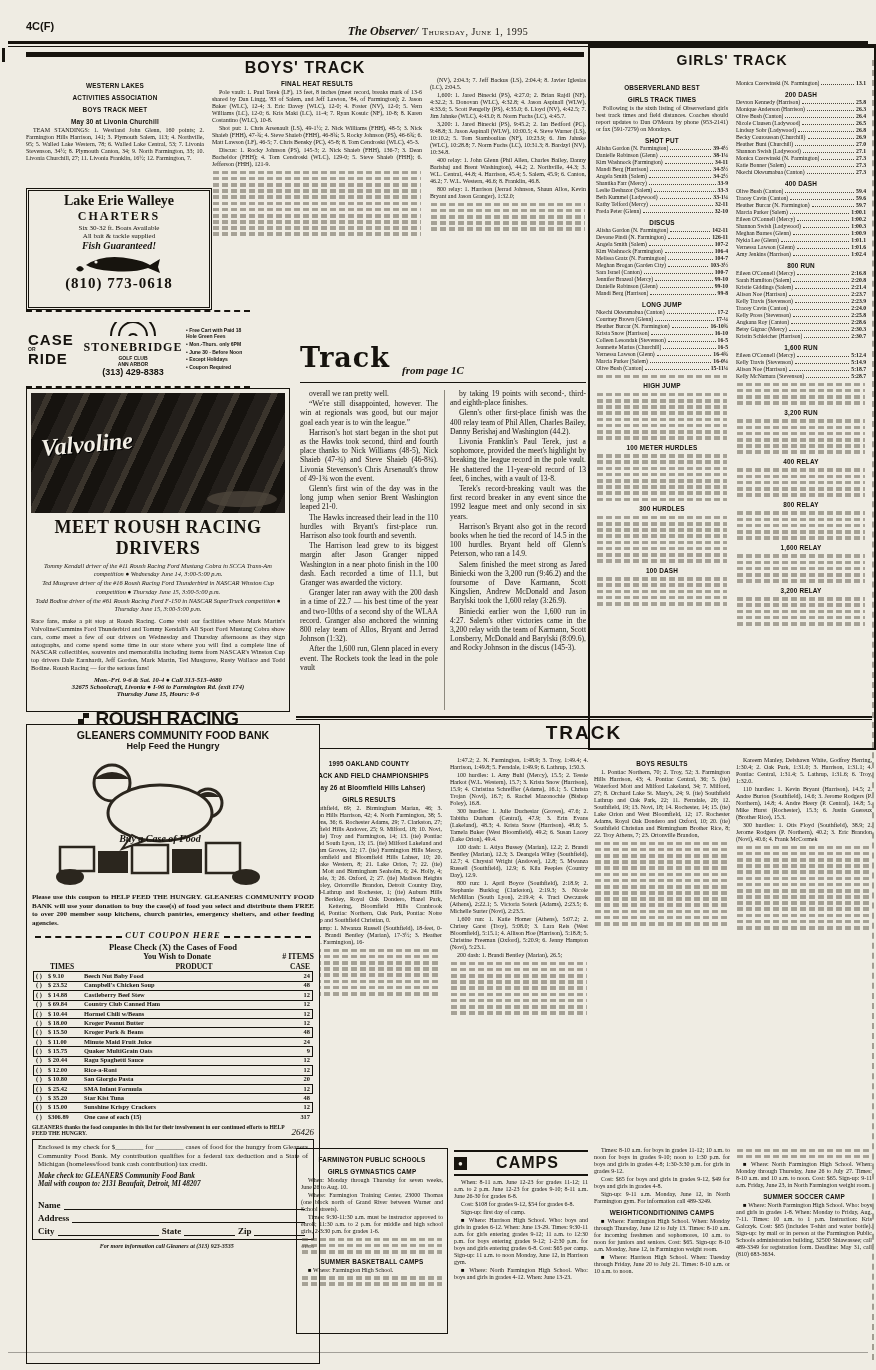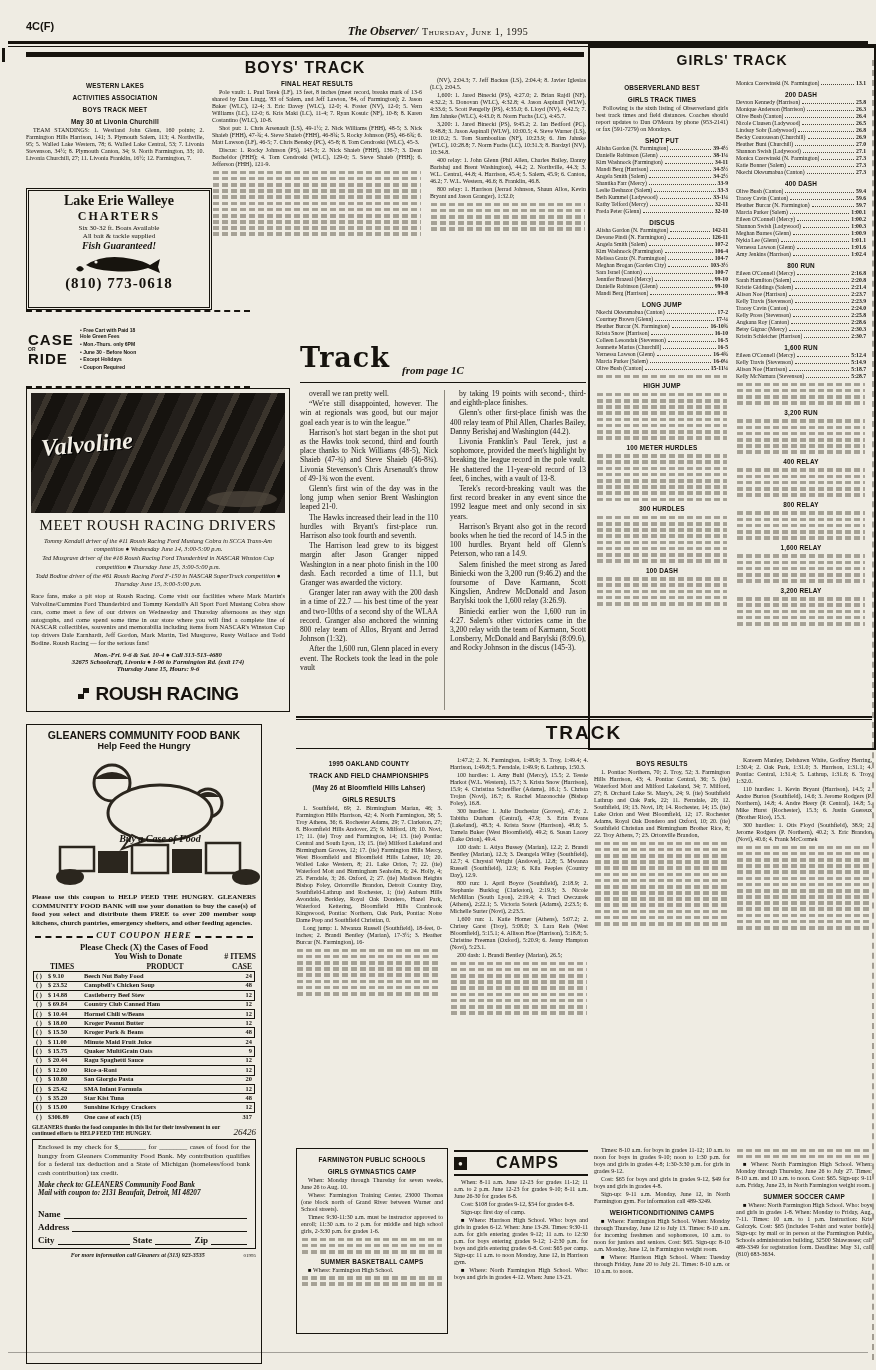--- a/index.html
+++ b/index.html
@@ -518,35 +518,46 @@
     </svg>
     <div style="font-weight:bold;font-size:15px;letter-spacing:1px;">(810) 773-0618</div>
   </div>
 
   <div class="adbox" style="left:26px;top:310px;width:224px;height:74px;border-top:2.5px dashed #17140e;border-bottom:2.5px dashed #17140e;display:flex;align-items:center;">
     <div style="width:52px;text-align:left;padding-left:2px;">
       <div class="sans" style="font-weight:900;font-size:15px;line-height:13px;letter-spacing:1px;">CASE</div>
       <div class="sans" style="font-weight:bold;font-size:5px;">OR</div>
       <div class="sans" style="font-weight:900;font-size:15px;line-height:13px;letter-spacing:1px;">RIDE</div>
     </div>
+    <div style="flex:1;text-align:center;">
+      <svg width="56" height="14" viewBox="0 0 56 14">
+        <path d="M6 14 A22 22 0 0 1 50 14" fill="none" stroke="#17140e" stroke-width="2"></path>
+        <path d="M14 14 A14 14 0 0 1 42 14" fill="none" stroke="#17140e" stroke-width="2"></path>
+        <path d="M24 14 A5 5 0 0 1 32 14" fill="none" stroke="#17140e" stroke-width="2"></path>
+      </svg>
+      <div style="font-size:12px;font-weight:bold;letter-spacing:1px;">STONEBRIDGE</div>
+      <div class="sans" style="font-weight:bold;font-size:5px;">GOLF CLUB</div>
+      <div class="sans" style="font-weight:bold;font-size:5px;">ANN ARBOR</div>
+      <div class="sans" style="font-weight:900;font-size:9px;">(313) 429-8383</div>
+    </div>
     <div class="sb-bullets" style="width:62px;padding-right:2px;">
         <div class="line">• Free Cart with Paid 18 Hole Green Fees</div>
         <div class="line">• Mon.-Thurs. only 6PM</div>
         <div class="line">• June 30 - Before Noon</div>
         <div class="line">• Except Holidays</div>
         <div class="line">• Coupon Required</div>
       </div>
   </div>
 
   <div class="adbox" style="left:26px;top:388px;width:264px;height:324px;border:1.5px solid #17140e;padding:4px;box-sizing:border-box;">
     <div style="height:120px;background:repeating-linear-gradient(115deg,#231f1b 0 14px,#3a342c 14px 20px,#16130f 20px 34px);position:relative;">
       <div style="position:absolute;left:10px;top:38px;color:#f3efe6;font-style:italic;font-weight:bold;font-size:24px;transform:rotate(-5deg);text-shadow:1px 1px 0 #000;">Valvoline</div>
       <div style="position:absolute;right:8px;bottom:6px;width:70px;height:16px;border-radius:50%;background:#4d463c;opacity:.8;"></div>
     </div>
-    <div class="center" style="font-weight:normal;font-size:15px;margin-top:4px;letter-spacing:.5px;">MEET ROUSH RACING DRIVERS</div>
+    <div class="center" style="font-weight:bold;font-size:18px;margin-top:4px;letter-spacing:.5px;">MEET ROUSH RACING DRIVERS</div>
     <div class="drivers" style="margin-top:3px;">
         <div class="line">Tommy Kendall driver of the #11 Roush Racing Ford Mustang Cobra in SCCA Trans-Am competition ● Wednesday June 14, 3:00-5:00 p.m.</div>
         <div class="line">Ted Musgrave driver of the #16 Roush Racing Ford Thunderbird in NASCAR Winston Cup competition ● Thursday June 15, 3:00-5:00 p.m.</div>
         <div class="line">Todd Bodine driver of the #61 Roush Racing Ford F-150 in NASCAR SuperTruck competition ● Thursday June 15, 3:00-5:00 p.m.</div>
       </div>
     <div style="font-size:6.4px;line-height:7.8px;text-align:justify;margin-top:4px;">Race fans, make a pit stop at Roush Racing. Come visit our facilities where Mark Martin's Valvoline/Cummins Ford Thunderbird and Tommy Kendall's All Sport Ford Mustang Cobra show cars, come meet a few of our drivers on Wednesday and Thursday afternoons as they sign autographs, and come spend some time in our store where you will find a complete line of NASCAR collectibles, souvenirs and memorabilia including items from NASCAR's Winston Cup top drivers Dale Earnhardt, Jeff Gordon, Mark Martin, Ted Musgrave, Rusty Wallace and Todd Bodine. Roush Racing — for the serious fans!</div>
     <div class="center" style="font-weight:bold;font-style:italic;font-size:6.6px;margin-top:4px;">Mon.-Fri. 9-6 &amp; Sat. 10-4 ● Call 313-513-4680</div>
     <div class="center" style="font-weight:bold;font-style:italic;font-size:6.6px;">32675 Schoolcraft, Livonia ● I-96 to Farmington Rd. (exit 174)</div>
     <div class="center" style="font-weight:bold;font-style:italic;font-size:6.6px;">Thursday June 15, Hours: 9-6</div>
     <div class="center" style="margin-top:11px;">
@@ -649,21 +660,21 @@
       <div class="sml"></div>
       <div class="sml"></div>
       <div class="sml"></div>
       <div class="sml"></div>
       <div class="sml"></div>
       <div class="sml"></div>
       <div class="sml"></div>
       <div class="sml"></div>
     </div>
 
-  <div class="adbox" style="left:26px;top:724px;width:236px;height:640px;border:1.5px solid #17140e;padding:4px 5px;box-sizing:border-box;overflow:hidden;">
+  <div class="adbox" style="left:26px;top:724px;width:294px;height:640px;border:1.5px solid #17140e;padding:4px 5px;box-sizing:border-box;overflow:hidden;">
     <div class="center sans" style="font-weight:900;font-size:10.5px;">GLEANERS COMMUNITY FOOD BANK</div>
     <div class="center sans" style="font-weight:bold;font-size:9px;">Help Feed the Hungry</div>
     <div style="position:relative;height:134px;margin:4px 8px;">
       <svg width="240" height="134" viewBox="0 0 240 134">
         <circle cx="72" cy="28" r="18" fill="none" stroke="#2b261e" stroke-width="3"></circle>
         <path d="M54 24 q18 -14 36 0" fill="#2b261e"></path>
         <circle cx="168" cy="48" r="14" fill="none" stroke="#2b261e" stroke-width="3"></circle>
         <path d="M156 42 q12 -10 24 0" fill="#2b261e"></path>
         <rect x="20" y="92" width="34" height="24" fill="none" stroke="#2b261e" stroke-width="2.5"></rect>
         <rect x="58" y="96" width="30" height="22" fill="#2b261e"></rect>

